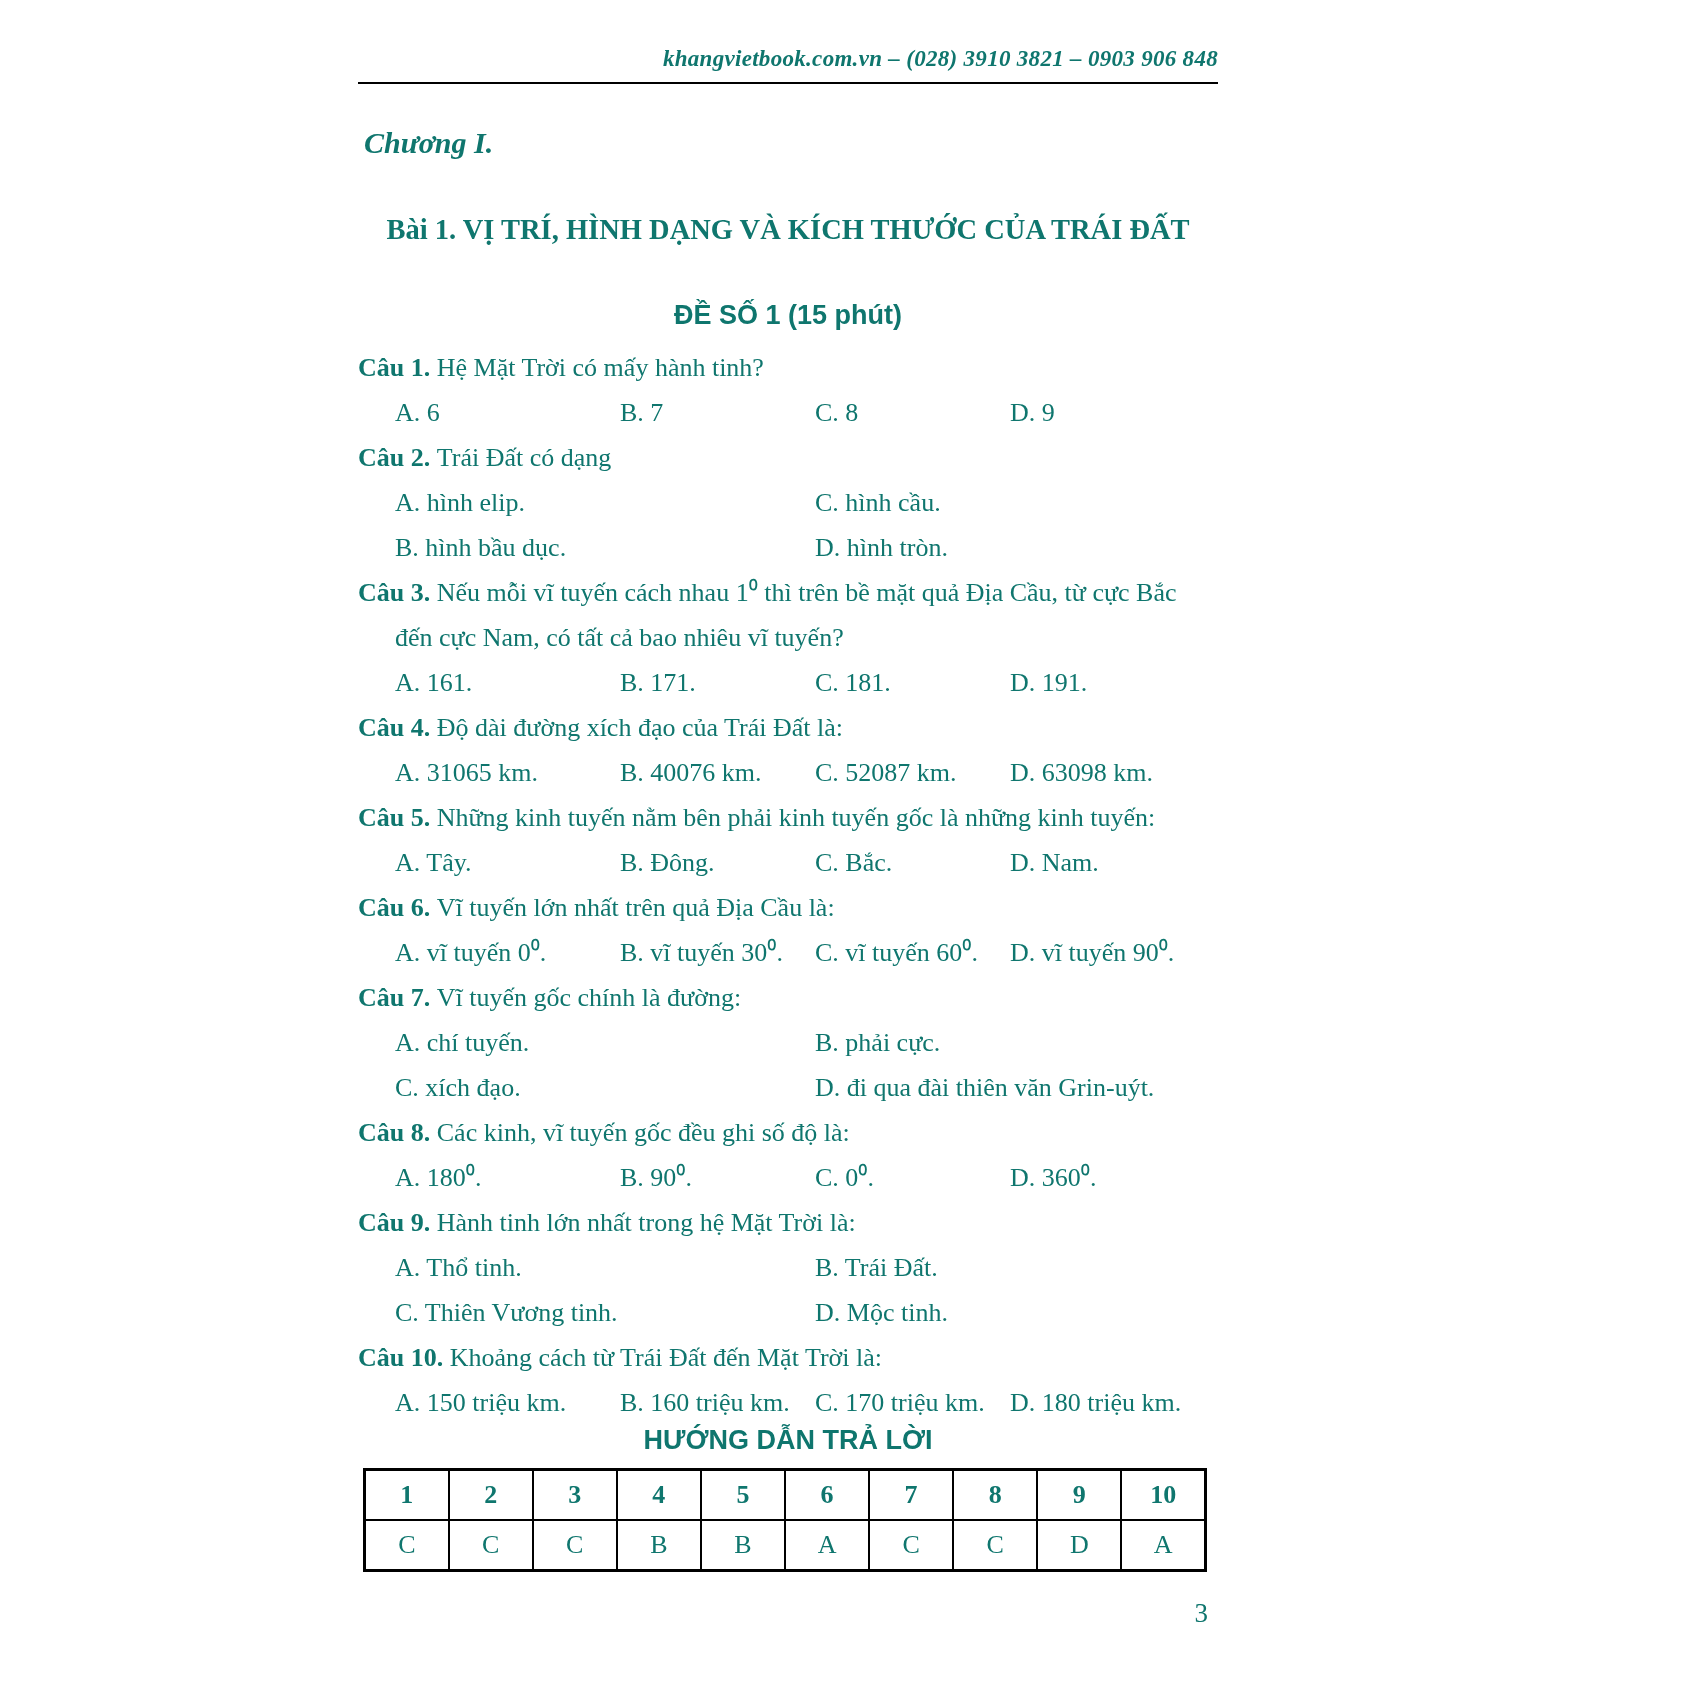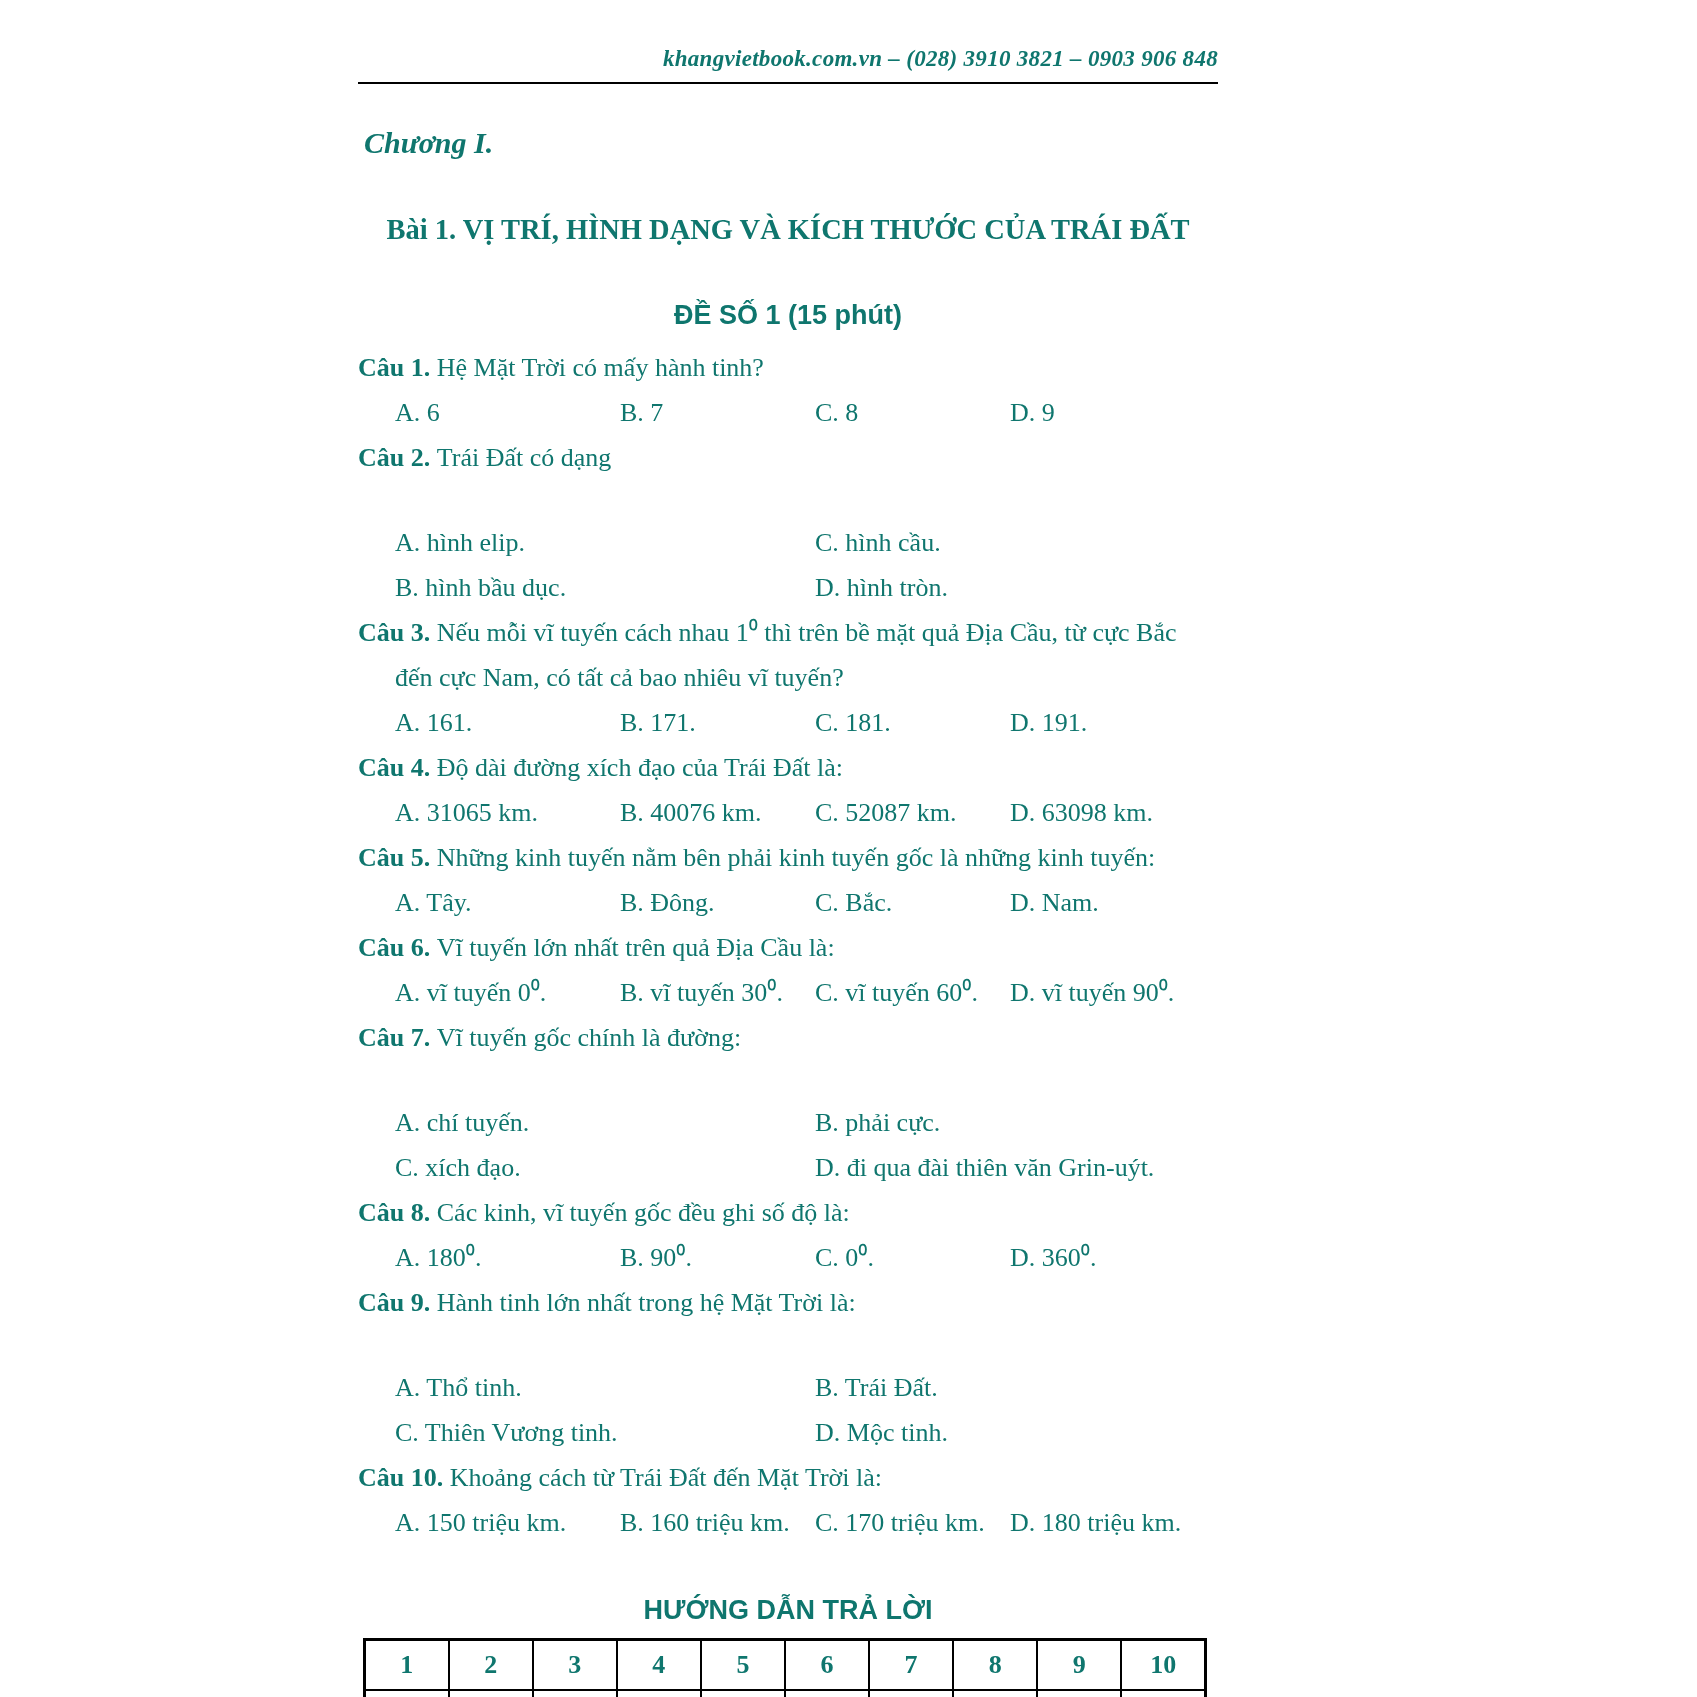--- a/index.html
+++ b/index.html
@@ -83,25 +83,24 @@
   }
   .q-label {
     font-weight: bold;
   }
   .options {
     display: grid;
     padding-left: 37px;
     line-height: 45px;
   }
   .cols-4 { grid-template-columns: 225px 195px 195px 1fr; }
-  .cols-2 { grid-template-columns: 420px 1fr; margin-top: 40px; }
+  .cols-2 { grid-template-columns: 420px 1fr; }
   .option { white-space: nowrap; }
   
   .answer-title {
-    margin-top: 50px;
     margin-bottom: 12px;
     text-align: center;
     font-family: "Liberation Sans", sans-serif;
     font-weight: bold;
     font-size: 27px;
   }
   table.answer-table {
     border-collapse: collapse;
     border: 3px solid #000;
     width: 844px;

